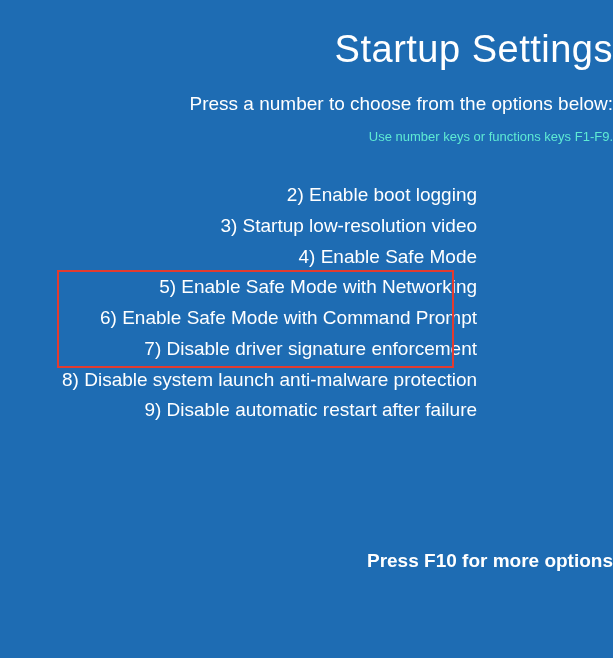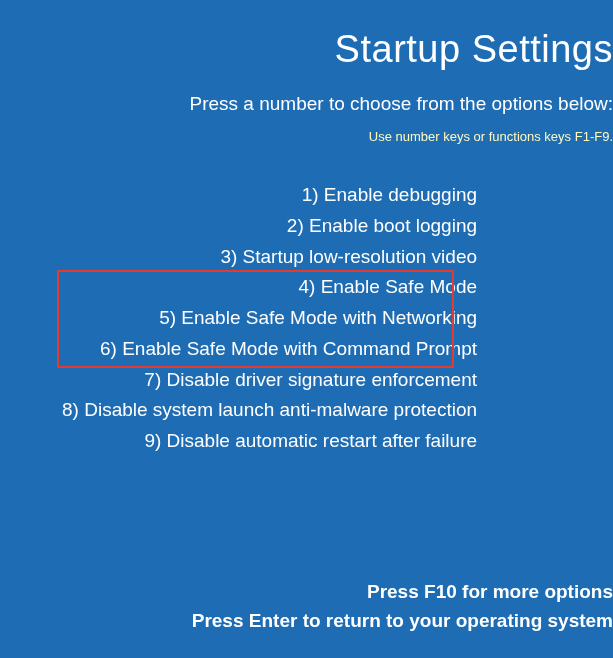--- a/index.html
+++ b/index.html
@@ -20,21 +20,21 @@
     }
     .instruction {
       font-size: 19px;
       font-weight: 300;
       margin-bottom: 14px;
     }
     .hint {
       font-size: 13px;
       font-weight: 400;
       margin-bottom: 36px;
-      color: #fef9c3;
+      color: #5eead4;
     }
     .options-wrap {
       position: relative;
       width: fit-content;
     }
     .option {
       font-size: 19px;
       font-weight: 300;
       line-height: 1.62;
       white-space: nowrap;
@@ -60,29 +60,27 @@
 </head>
 <body>
 
 <div class="title">Startup Settings</div>
 
 <div class="instruction">Press a number to choose from the options below:</div>
 
 <div class="hint">Use number keys or functions keys F1-F9.</div>
 
 <div class="options-wrap">
-  <div class="option"><span>1)</span> <span>Enable debugging</span></div>
   <div class="option"><span>2)</span> <span>Enable boot logging</span></div>
   <div class="option"><span>3)</span> <span>Startup low-resolution video</span></div>
   <div class="option"><span>4)</span> <span>Enable Safe Mode</span></div>
   <div class="option"><span>5)</span> <span>Enable Safe Mode with Networking</span></div>
   <div class="option"><span>6)</span> <span>Enable Safe Mode with Command Prompt</span></div>
   <div class="option"><span>7)</span> <span>Disable driver signature enforcement</span></div>
   <div class="option"><span>8)</span> <span>Disable system launch anti-malware protection</span></div>
   <div class="option"><span>9)</span> <span>Disable automatic restart after failure</span></div>
 
   <div class="highlight-box"></div>
 </div>
 
 <div class="footer">
   <div class="footer-line">Press F10 for more options</div>
-  <div class="footer-line">Press Enter to return to your operating system</div>
 </div>
 
 </body></html>

